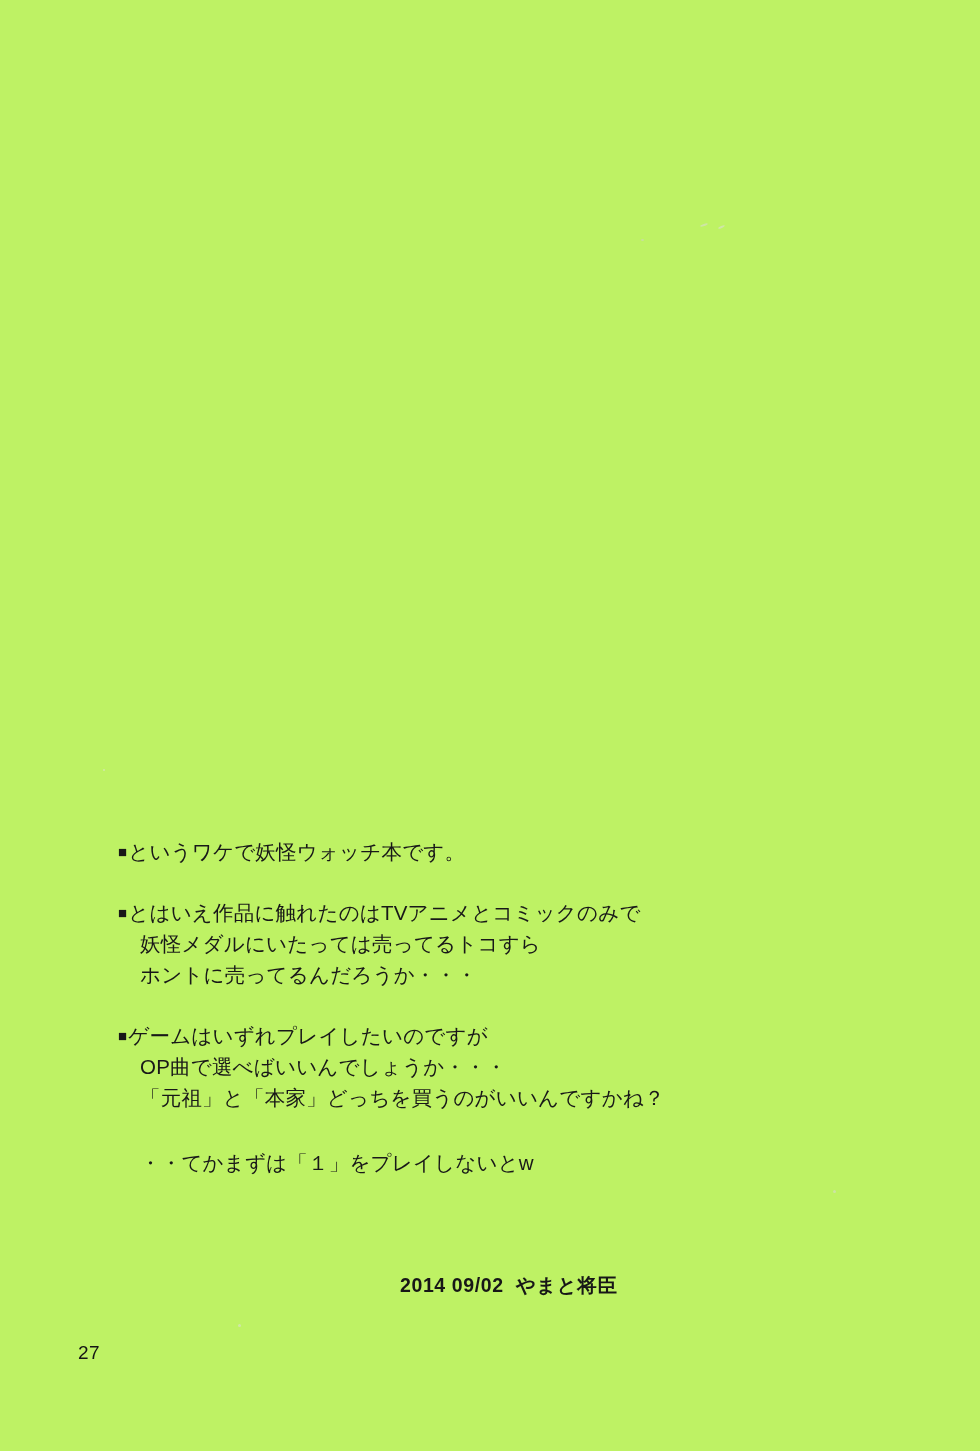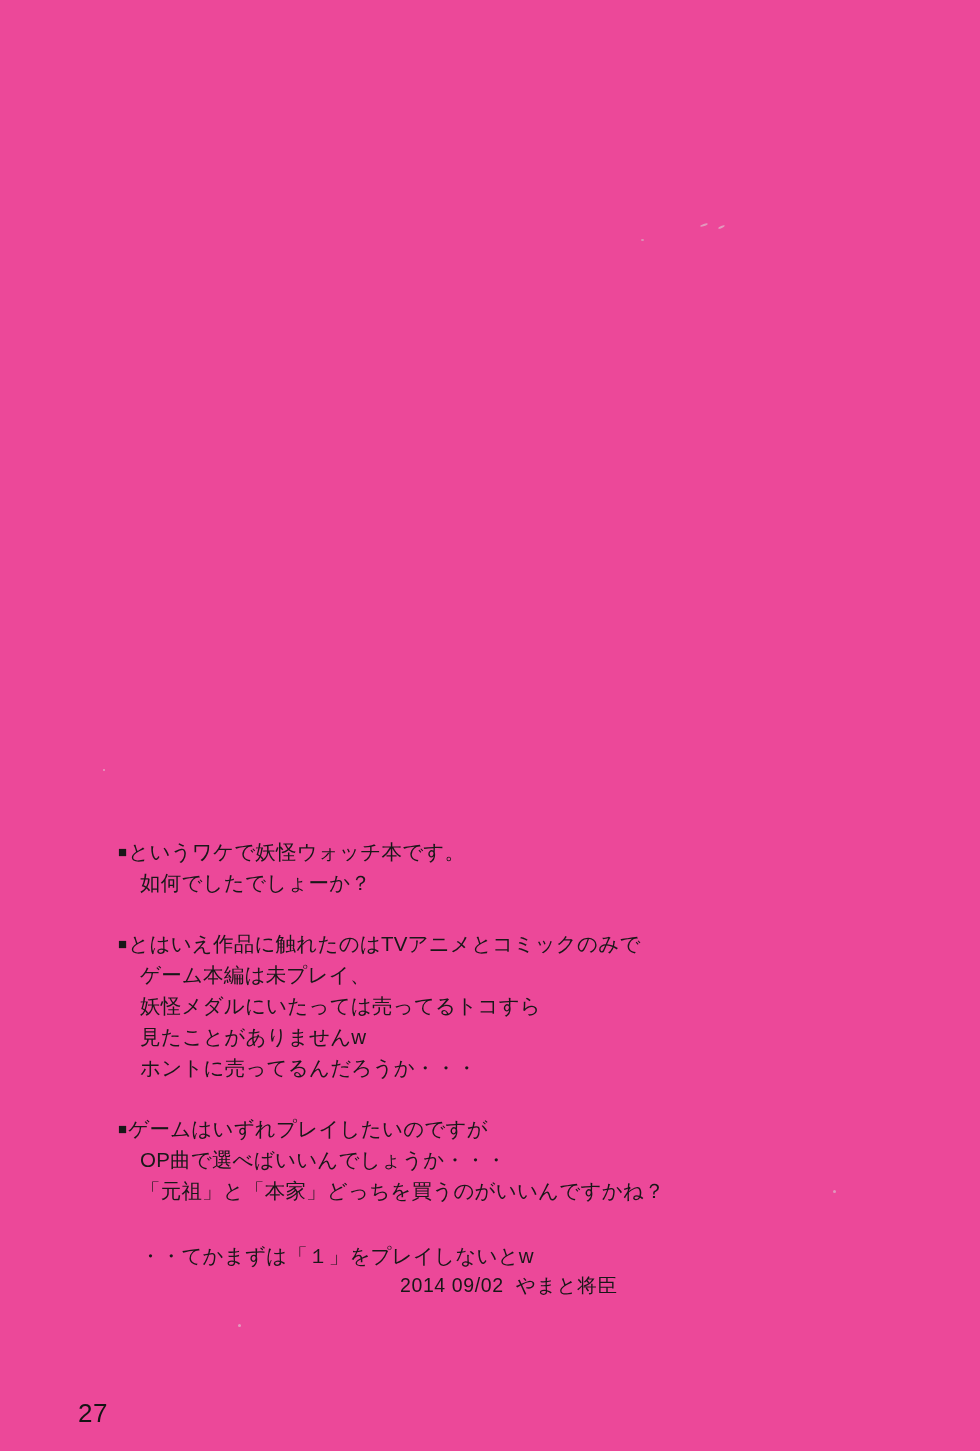--- a/index.html
+++ b/index.html
@@ -12,21 +12,21 @@
     background: #ffffff;
     font-family: "Liberation Sans", sans-serif;
     color: #1a1a1a;
     position: relative;
     overflow: hidden;
   }
 
   .page {
     position: absolute;
     inset: 0;
-    background: #ec4899;
+    background: #bef264;
   }
 
   
   .speck {
     position: absolute;
     background: #cfcfcf;
     border-radius: 50%;
     opacity: 0.55;
   }
   .speck.s1 { left: 641px; top: 239px; width: 3px; height: 2px; }
@@ -75,55 +75,53 @@
   }
 
   .signature {
     position: absolute;
     left: 400px;
     top: 1272px;
     font-size: 19.5px;
     letter-spacing: 0.6px;
     white-space: pre;
     color: #171717;
+    font-weight: bold;
   }
 
   .folio {
     position: absolute;
     left: 78px;
-    top: 1398px;
-    font-size: 26px;
+    top: 1342px;
+    font-size: 19px;
     color: #141414;
     letter-spacing: 0.5px;
   }
 </style>
 </head>
 <body>
 
 <div class="page">
 
   <div class="speck s1"></div>
   <div class="speck s2"></div>
   <div class="speck s3"></div>
   <div class="speck s4"></div>
   <div class="speck s5"></div>
   <div class="speck s6"></div>
 
   <div class="afterword">
 
     <div class="block">
       <div class="line head"><span class="marker">■</span><span>というワケで妖怪ウォッチ本です。</span></div>
-      <div class="line cont">如何でしたでしょーか？</div>
     </div>
 
     <div class="block">
       <div class="line head"><span class="marker">■</span><span>とはいえ作品に触れたのはTVアニメとコミックのみで</span></div>
-      <div class="line cont">ゲーム本編は未プレイ、</div>
       <div class="line cont">妖怪メダルにいたっては売ってるトコすら</div>
-      <div class="line cont">見たことがありませんw</div>
       <div class="line cont">ホントに売ってるんだろうか・・・</div>
     </div>
 
     <div class="block">
       <div class="line head"><span class="marker">■</span><span>ゲームはいずれプレイしたいのですが</span></div>
       <div class="line cont">OP曲で選べばいいんでしょうか・・・</div>
       <div class="line cont">「元祖」と「本家」どっちを買うのがいいんですかね？</div>
     </div>
 
     <div class="block tail">

